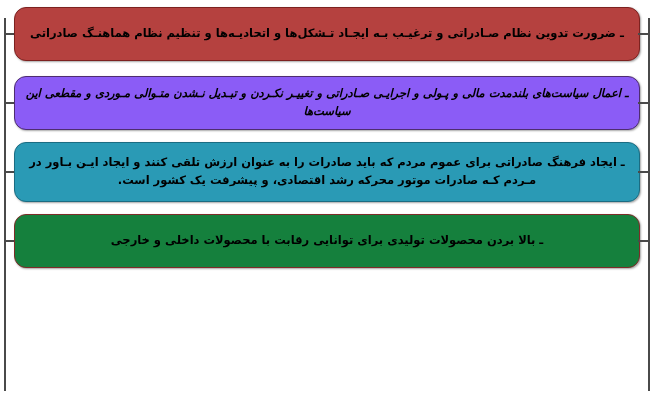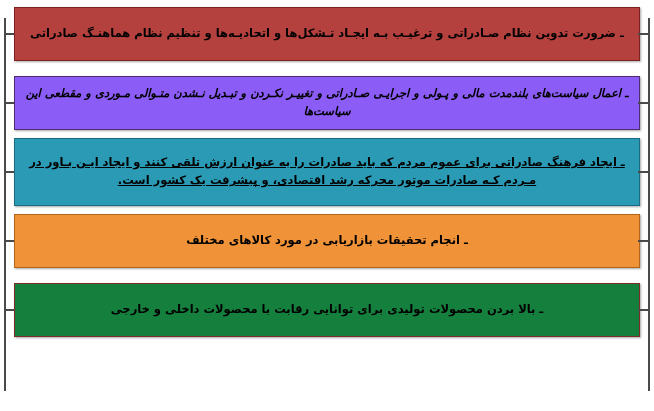--- a/index.html
+++ b/index.html
@@ -52,42 +52,42 @@
     transform: translateY(-50%);
   }
   .row::before { left: 4px; }
   .row::after  { right: 4px; }
 
   .node {
     position: relative;
     margin: 0 14px;
     flex: 1 1 auto;
     height: 54px;
-    border-radius: 0;
+    border-radius: 12px;
     border: 1px solid rgba(0,0,0,0.45);
     box-shadow: 1px 1px 2px rgba(0,0,0,0.35);
     display: flex;
     align-items: center;
     justify-content: center;
     box-sizing: border-box;
     padding: 4px 6px;
   }
 
   .node-text {
     color: #000000;
     font-size: 11.5px;
     font-weight: bold;
     line-height: 1.55;
     text-align: center;
     direction: rtl;
     width: 100%;
     letter-spacing: 0;
   }
 
-  .node.tall { height: 68px; text-decoration: underline; }
+  .node.tall { height: 60px; }
 </style>
 </head>
 <body>
 
 <div id="diagram">
 
   <div class="rail left" style="background: rgb(74, 74, 74);"></div>
   <div class="rail right" style="background: rgb(74, 74, 74);"></div>
 
   <div class="row">
@@ -102,25 +102,20 @@
       <span class="node-text">ـ اعمال سیاست‌های بلندمدت مالی و پـولی و اجرایـی صـادراتی و تغییـر نکـردن و تبـدیل نـشدن متـوالی مـوردی و مقطعی این سیاست‌ها</span>
     </div>
   </div>
 
   <div class="row">
     <div class="node tall" id="n3" style="background: rgb(42, 154, 181); border-color: rgb(27, 108, 130);">
       <span class="node-text">ـ ایجاد فرهنگ صادراتی برای عموم مردم که باید صادرات را به عنوان ارزش تلقی کنند و ایجاد ایـن بـاور در مـردم کـه صادرات موتور محرکه رشد اقتصادی، و پیشرفت یک کشور است.</span>
     </div>
   </div>
 
-  <div class="row">
-    <div class="node" id="n4" style="background: rgb(240, 146, 56); border-color: rgb(178, 101, 26);">
-      <span class="node-text">ـ انجام تحقیقات بازاریابی در مورد کالاهای مختلف</span>
-    </div>
-  </div>
 
   <div class="row">
     <div class="node" id="n5" style="background: #15803d; border-color: rgb(125, 44, 41);">
       <span class="node-text">ـ بالا بردن محصولات تولیدی برای توانایی رقابت با محصولات داخلی و خارجی</span>
     </div>
   </div>
 
 </div>
 
 </body></html>

